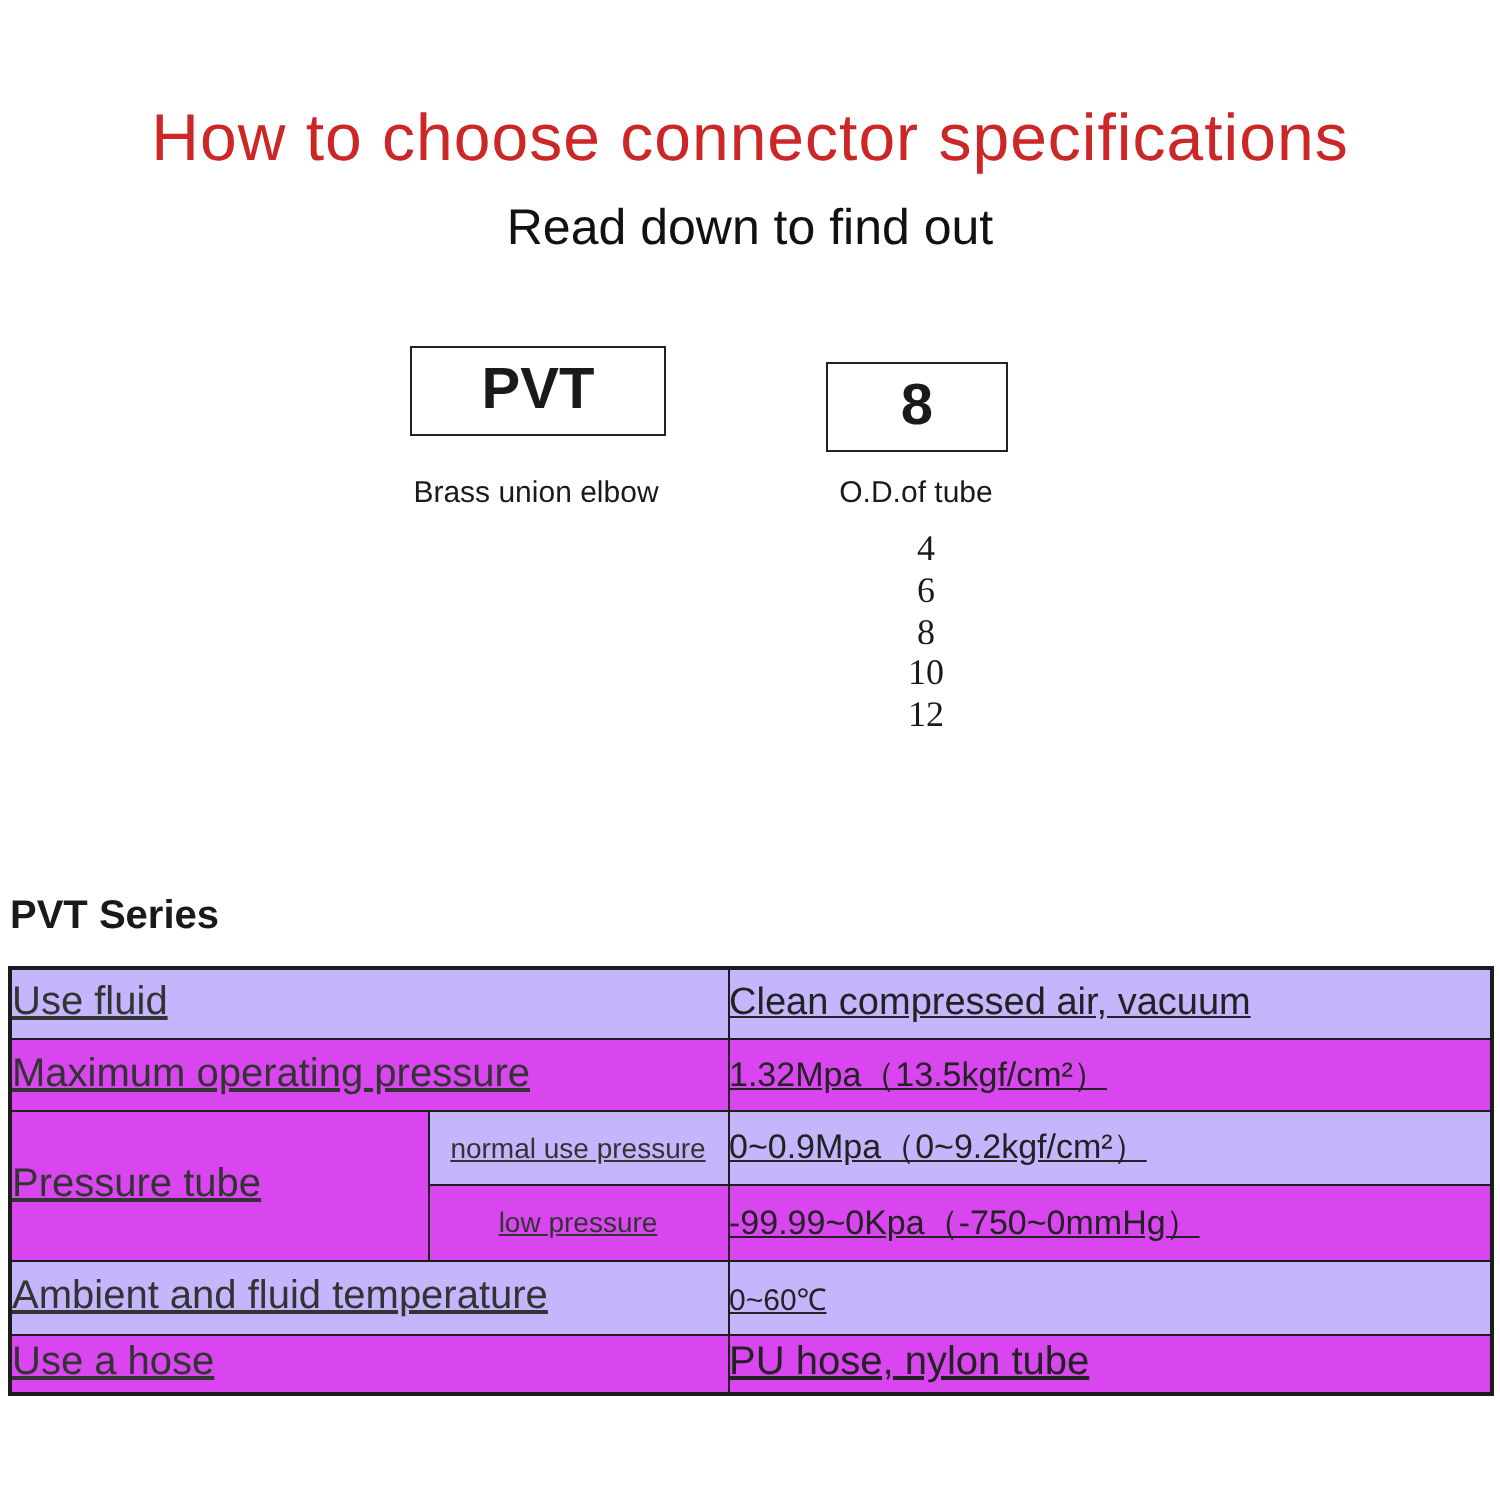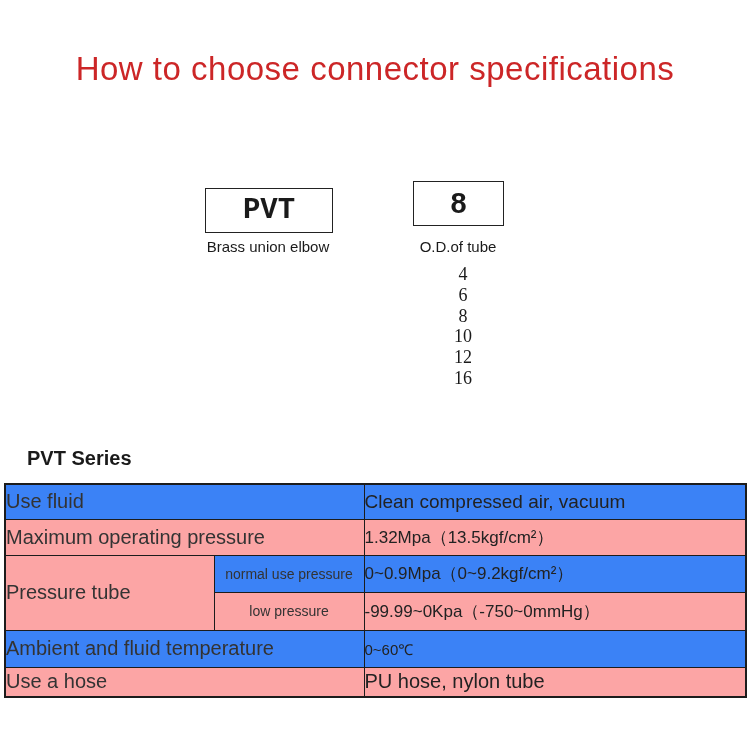--- a/index.html
+++ b/index.html
@@ -26,21 +26,21 @@
   }
   .code-box{
     position:absolute;
     border:1px solid #222222;
     background:#ffffff;
     display:flex;align-items:center;justify-content:center;
     font-weight:bold;
     font-size:29px;
     color:#1a1a1a;
   }
-  .box-prefix{left:205px;top:188px;width:126px;height:43px;font-family:Liberation Mono, monospace;}
+  .box-prefix{left:205px;top:173px;width:126px;height:43px;}
   .box-size{left:413px;top:181px;width:89px;height:43px;}
   .box-label{
     position:absolute;top:238px;width:200px;
     text-align:center;
     font-size:15px;
     color:#1a1a1a;
   }
   .label-prefix{left:168px;}
   .label-size{left:358px;}
   .tube-sizes{
@@ -49,36 +49,35 @@
     font-family:"Liberation Serif",serif;
     font-size:18px;
     line-height:20.8px;
     color:#1a1a1a;
   }
   .series-heading{
     position:absolute;top:447px;left:5px;
     font-size:20px;
     font-weight:bold;
     color:#1a1a1a;
-    margin-left:22px;
   }
   table.spec{
     position:absolute;top:483px;left:4px;
     width:741px;
     border-collapse:collapse;
     table-layout:fixed;
     border:2px solid #1c1c1c;
   }
   table.spec td{
     border:1px solid #1c1c1c;
     padding:0;
     overflow:hidden;
   }
-  td.beige{background:#3b82f6;}
-  td.white{background:#fca5a5;}
+  td.beige{background:#c4b5fd;text-decoration:underline;}
+  td.white{background:#d946ef;text-decoration:underline;}
   td.rowlabel{
     font-size:20px;
     padding-left:12px;
     text-align:left;
     color:#333333;
   }
   td.sublabel{
     font-size:14px;
     text-align:center;
     color:#333333;
@@ -91,38 +90,38 @@
   .v-md{font-size:17px;}
   .v-sm{font-size:15px;}
   .v-xl{font-size:20px;}
 </style>
 </head>
 <body>
 
 <div class="page">
 
   <div class="title">How to choose connector specifications</div>
+  <div class="subtitle">Read down to find out</div>
 
   <div class="code-box box-prefix">
     <span>PVT</span>
   </div>
   <div class="code-box box-size">
     <span>8</span>
   </div>
 
   <div class="box-label label-size">O.D.of tube</div>
   <div class="box-label label-prefix">Brass union elbow</div>
 
   <div class="tube-sizes">
     <div>4</div>
     <div>6</div>
     <div>8</div>
     <div>10</div>
     <div>12</div>
-    <div>16</div>
   </div>
 
   <div class="series-heading">PVT Series</div>
 
   <table class="spec">
     <colgroup>
       <col style="width:209px">
       <col style="width:150px">
       <col style="width:382px">
     </colgroup>

